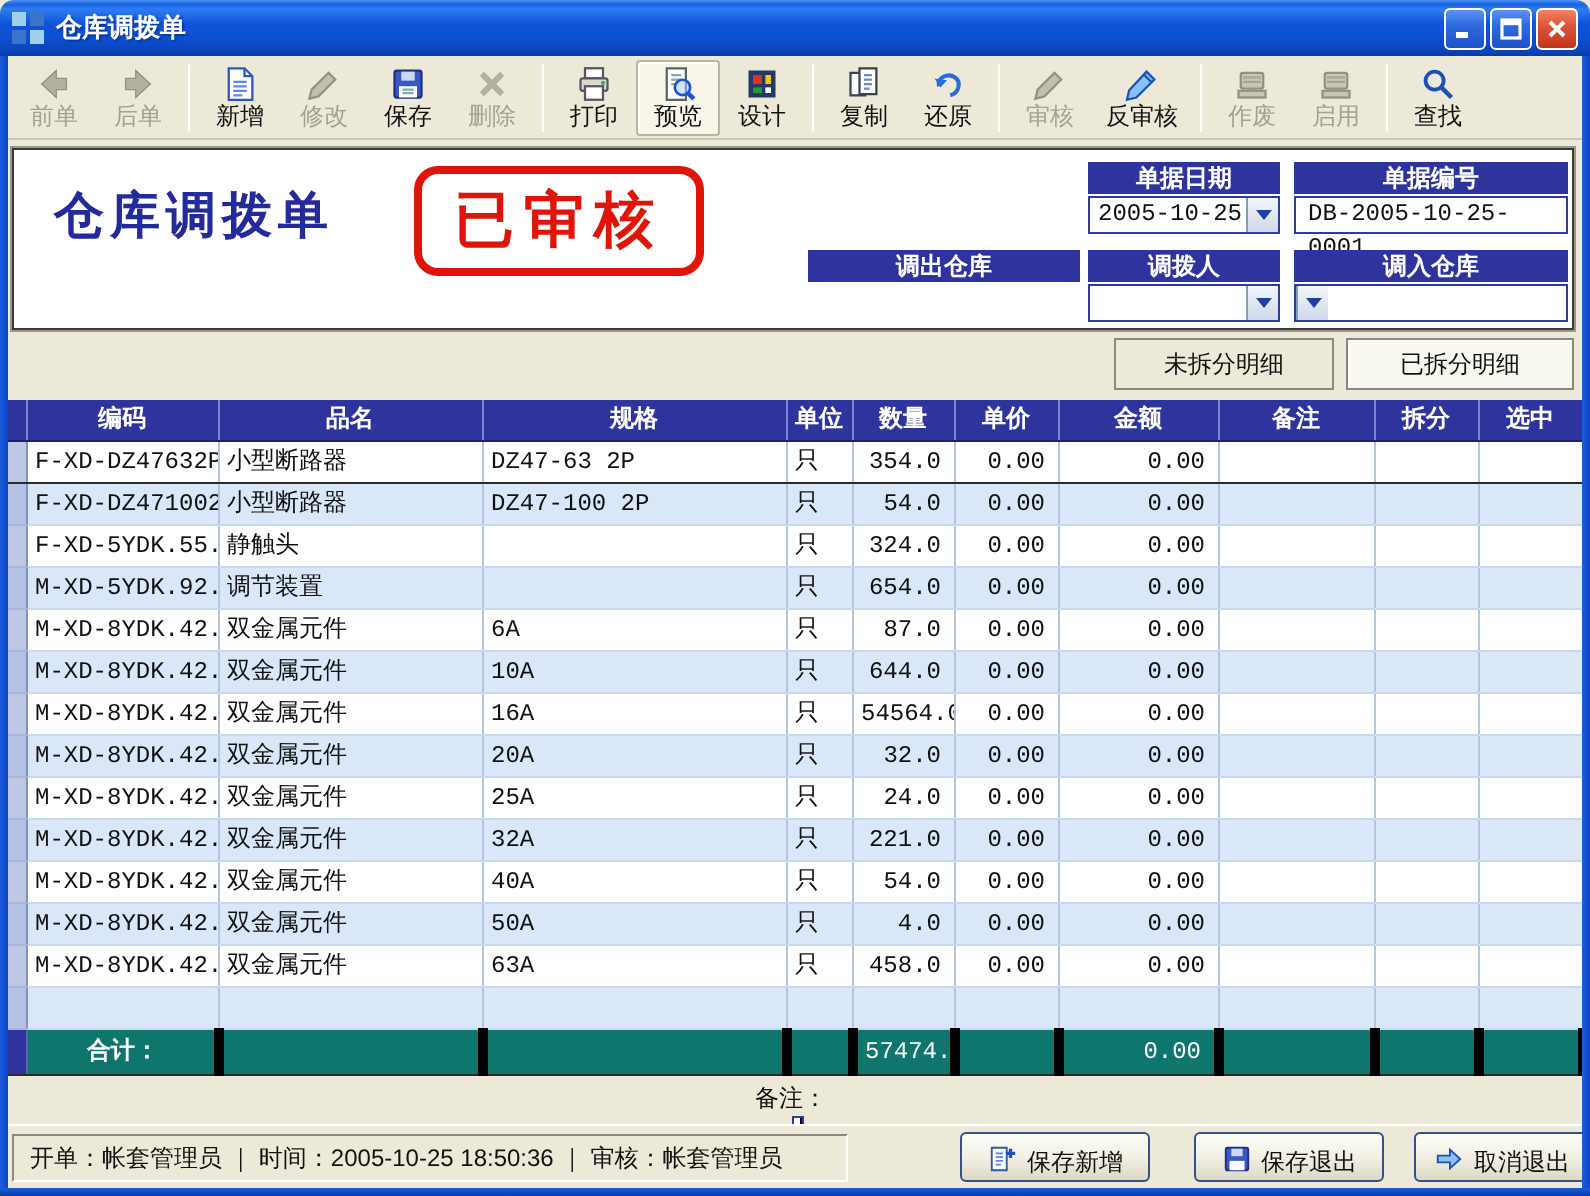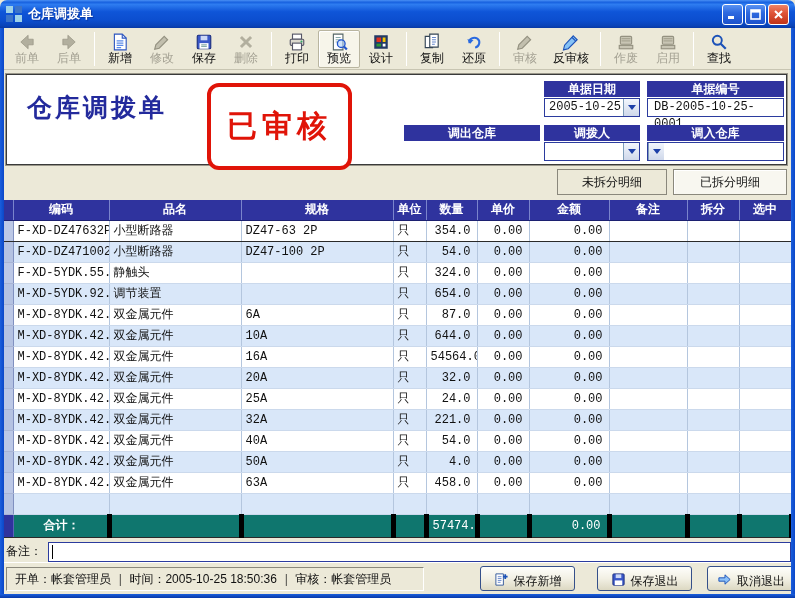--- a/index.html
+++ b/index.html
@@ -32,21 +32,21 @@
   .tbtn .tlabel { font-size:12px; line-height:13px; margin-top:1px; white-space:nowrap; }
   .tbtn.disabled .tlabel { color:#a4a193; }
   .tbtn.active { background:#f7f5ea; border:1px solid #b9b5a0; box-shadow:inset 1px 1px 0 #fff; }
   .tsep { width:1px; height:34px; background:#b8b5a4; border-right:1px solid #fff; margin:0 4px; }
   .ticon svg { display:block; }
 
   
   .panel { position:absolute; left:6px; top:74px; width:781px; height:91px; background:#fff;
     border:1px solid #3a3a3a; box-shadow:0 0 0 1px #9a978a; }
   .form-title { position:absolute; left:20px; top:16px; font-size:25px; font-weight:bold; color:#232a9c; letter-spacing:3px; }
-  .stamp { position:absolute; left:200px; top:8px; padding:19px 16px; border:4px solid #e01408; border-radius:12px;
+  .stamp { position:absolute; left:200px; top:8px; padding:3px 16px; border:4px solid #e01408; border-radius:12px;
     color:#e01408; font-size:30px; font-weight:bold; letter-spacing:5px; background:#fff;text-align:center; }
   .fldlab { position:absolute; height:16px; line-height:16px; background:#2f339e; color:#fff; text-align:center;
     font-size:12px; font-weight:bold; }
   .combo { position:absolute; height:19px; background:#fff; border:1px solid #2b3b9e; display:flex; align-items:stretch; }
   .combo-val { flex:1; line-height:17px; padding-left:4px; overflow:hidden; white-space:nowrap; }
   .combo-btn { width:16px; border-left:1px solid #7f9db9; background:linear-gradient(180deg,#f2f6fd,#cfd8ea); display:flex; align-items:center; justify-content:center; }
   .tri { width:0; height:0; border-left:4px solid transparent; border-right:4px solid transparent; border-top:5px solid #1c3fa8; }
   .textbox { position:absolute; height:19px; background:#fff; border:1px solid #2b3b9e; line-height:17px; padding-left:6px; }
   .mono { font-family:"Liberation Mono","DejaVu Sans Mono",monospace; }
 
@@ -64,21 +64,21 @@
   .grid td.gutter { background:#bcc8e6; border-right:1px solid #8090c0; border-bottom:1px solid #a8b4d4; padding:0; }
   .grid tbody tr:nth-of-type(even) td { background:#d9e7f9; }
   .grid tbody tr:nth-of-type(even) td.gutter { background:#b4c2e2; }
   .grid tbody tr:first-of-type td { border-top:1px solid #2a2a2a; border-bottom:1px solid #2a2a2a; }
   .grid td.num { text-align:right; padding-right:6px; }
   .grid .total-row td { height:23px; background:#0f766e; color:#fff; border-right:5px solid #000000; border-bottom:1px solid #1c2070; border-top:1px solid #1c2070; }
   .grid .total-row td.gutter { background:#2f339e; border-right:1px solid #5a62b8; }
   .grid .total-row td.t-label { padding-left:30px; font-weight:bold; }
 
   
-  .remark { position:absolute; left:6px; top:541px; width:785px; height:21px; display:flex; align-items:center; }
+  .remark { position:absolute; left:6px; top:541px; width:785px; height:21px; display:flex; align-items:center;flex-direction:column; }
   .remark-label { font-size:12px; margin-right:6px; }
   .remark-input { flex:1; height:20px; background:#fff; border:1px solid #2b3b9e; display:flex; align-items:center; padding-left:3px; }
   .caret { width:1px; height:14px; background:#000; }
 
   
   .bottombar { position:absolute; left:4px; right:4px; top:562px; height:32px; background:#ece9d8; border-top:1px solid #fff; }
   .statusbox { position:absolute; left:2px; top:4px; width:418px; height:24px; line-height:22px; padding:0 8px;
     border:1px solid; border-color:#8a887c #fff #fff #8a887c; font-size:12px; white-space:nowrap; overflow:hidden; }
   .actbtn { position:absolute; top:3px; height:25px; border:1px solid #35508a; border-radius:3px;
     background:linear-gradient(180deg,#fefefb 0%,#f2f0e4 50%,#dcd8c2 100%); display:flex; align-items:flex-end; justify-content:center;

